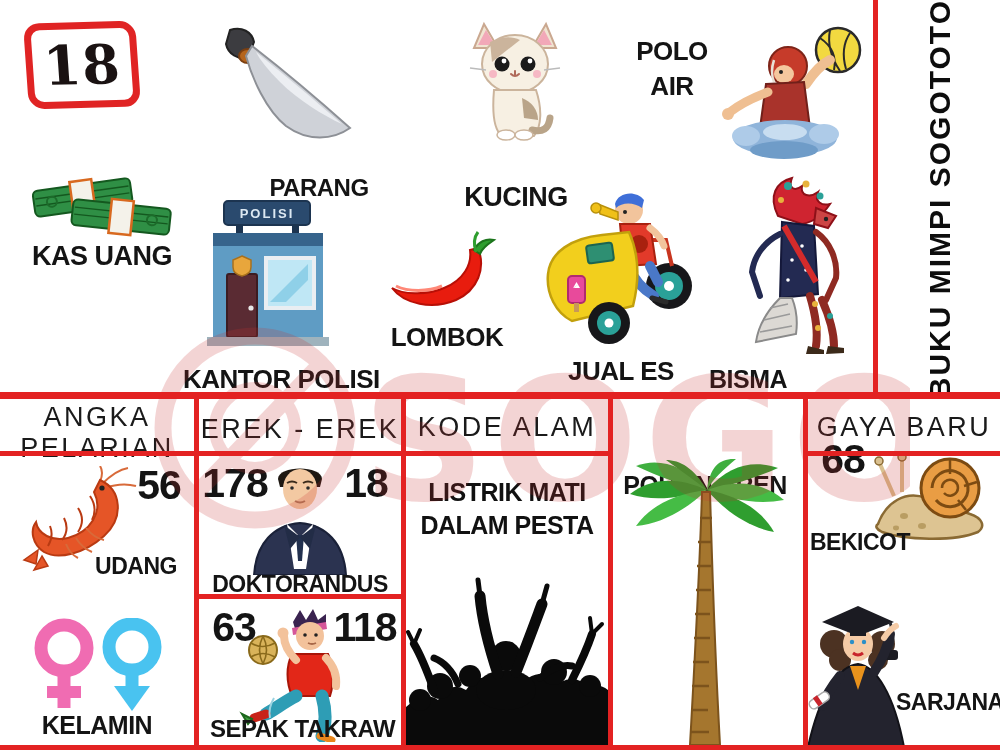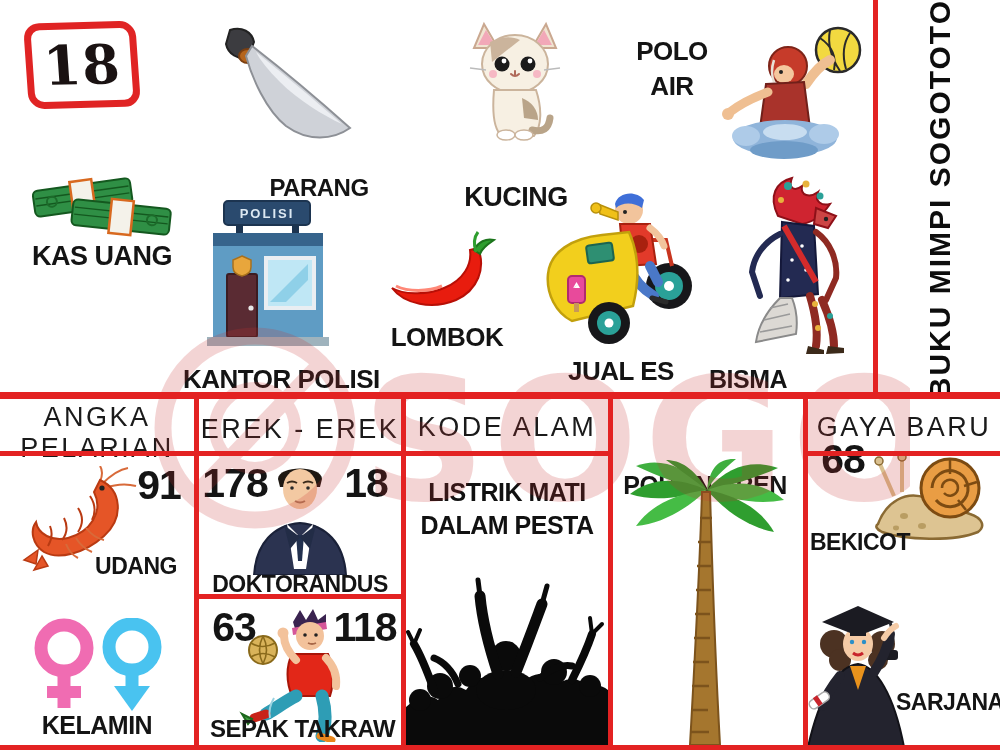--- a/index.html
+++ b/index.html
@@ -220,21 +220,21 @@
   <div class="abs line gridline" style="left:803px;top:397px;width:5px;height:353px;"></div>
   <div class="abs line gridline" style="left:0;top:451px;width:194px;height:5px;"></div>
   <div class="abs line gridline" style="left:199px;top:451px;width:202px;height:5px;"></div>
   <div class="abs line gridline" style="left:406px;top:451px;width:202px;height:5px;"></div>
   <div class="abs line gridline" style="left:808px;top:451px;width:192px;height:5px;"></div>
   <div class="abs line gridline" style="left:199px;top:594px;width:202px;height:5px;"></div>
 
   <div class="abs hdr preline content" style="left:0;top:402px;width:194px;">ANGKA
 PELARIAN</div>
 
-  <div class="abs num content" style="left:128px;top:462px;width:62px;">91</div>
+  <div class="abs num content" style="left:128px;top:462px;width:62px;">56</div>
   <div class="abs content" style="left:16px;top:466px;">
     <svg width="122" height="118" viewBox="0 0 122 118">
       <path d="M86,18 Q100,4 112,2 M88,22 Q106,16 120,20 M84,16 Q88,6 84,0" stroke="#d86a3a" stroke-width="2" fill="none"></path>
       <path d="M84,14 C106,24 108,52 88,70 C68,88 42,94 28,86 C16,78 14,64 20,56 C22,68 36,76 52,72 C74,66 88,46 78,26 Z" fill="#e55527" stroke="#b93a12" stroke-width="2"></path>
       <path d="M74,30 Q82,42 76,54 M62,42 Q70,54 62,66 M48,52 Q54,64 46,74 M34,60 Q38,70 32,80" stroke="#b93a12" stroke-width="2" fill="none"></path>
       <circle cx="86" cy="22" r="2.6" fill="#222"></circle>
       <path d="M70,62 Q78,72 88,74 M60,72 Q66,82 76,86 M50,78 Q54,88 62,92" stroke="#d86a3a" stroke-width="2" fill="none"></path>
       <path d="M22,84 L8,94 L20,98 Z" fill="#e55527" stroke="#b93a12" stroke-width="1.5"></path>
       <path d="M26,90 L18,104 L32,100 Z" fill="#e55527" stroke="#b93a12" stroke-width="1.5"></path>
     </svg>

